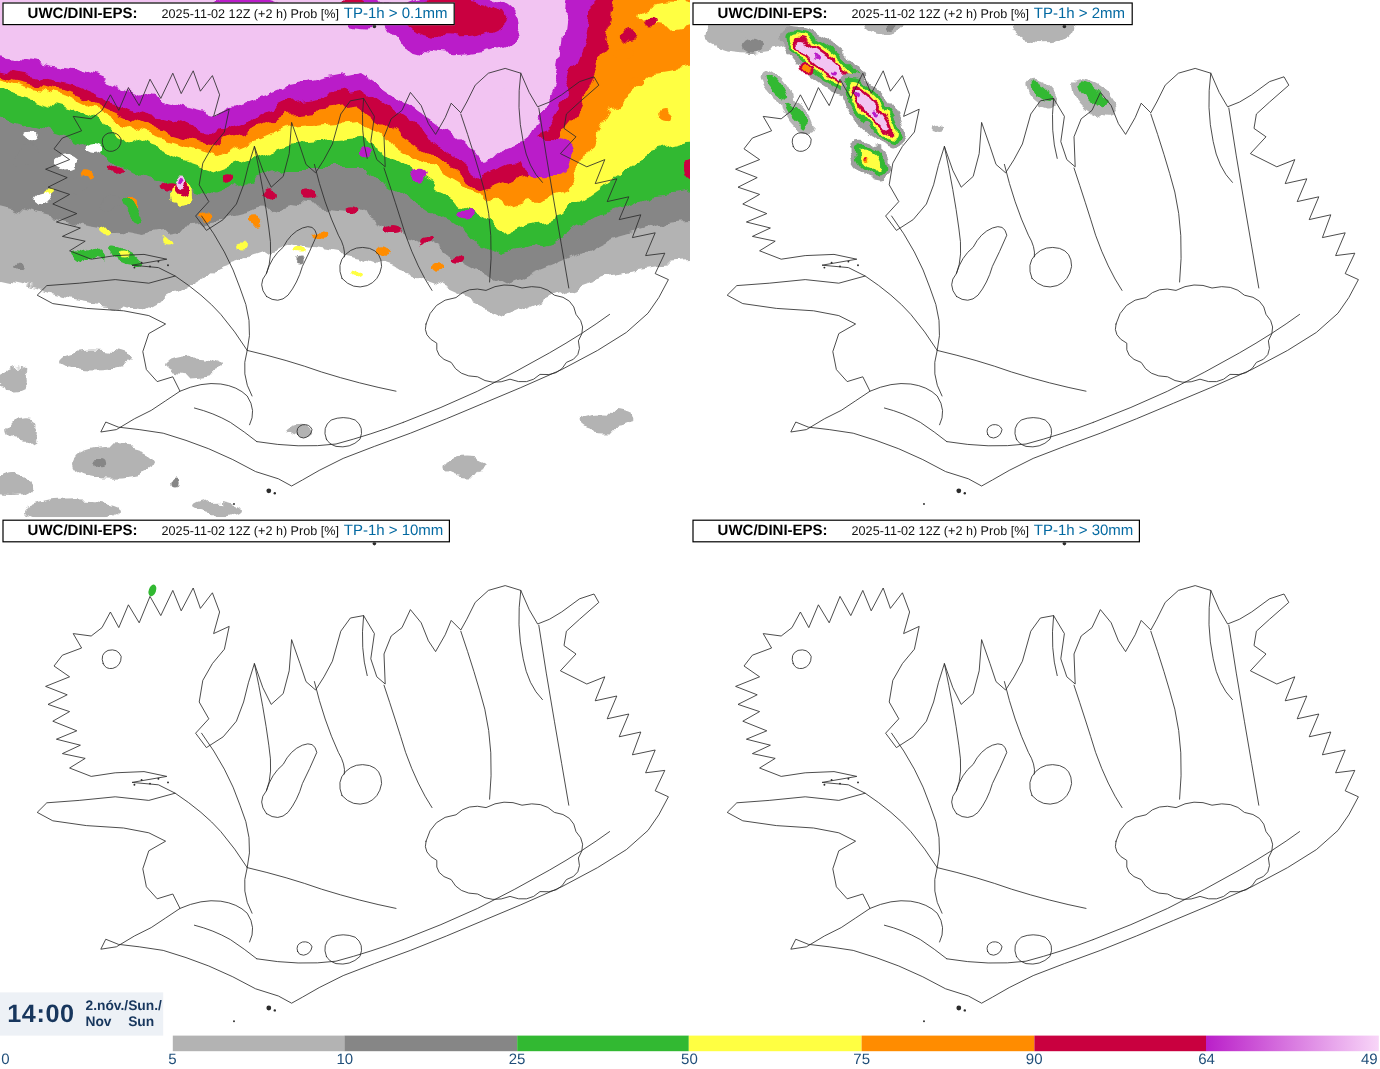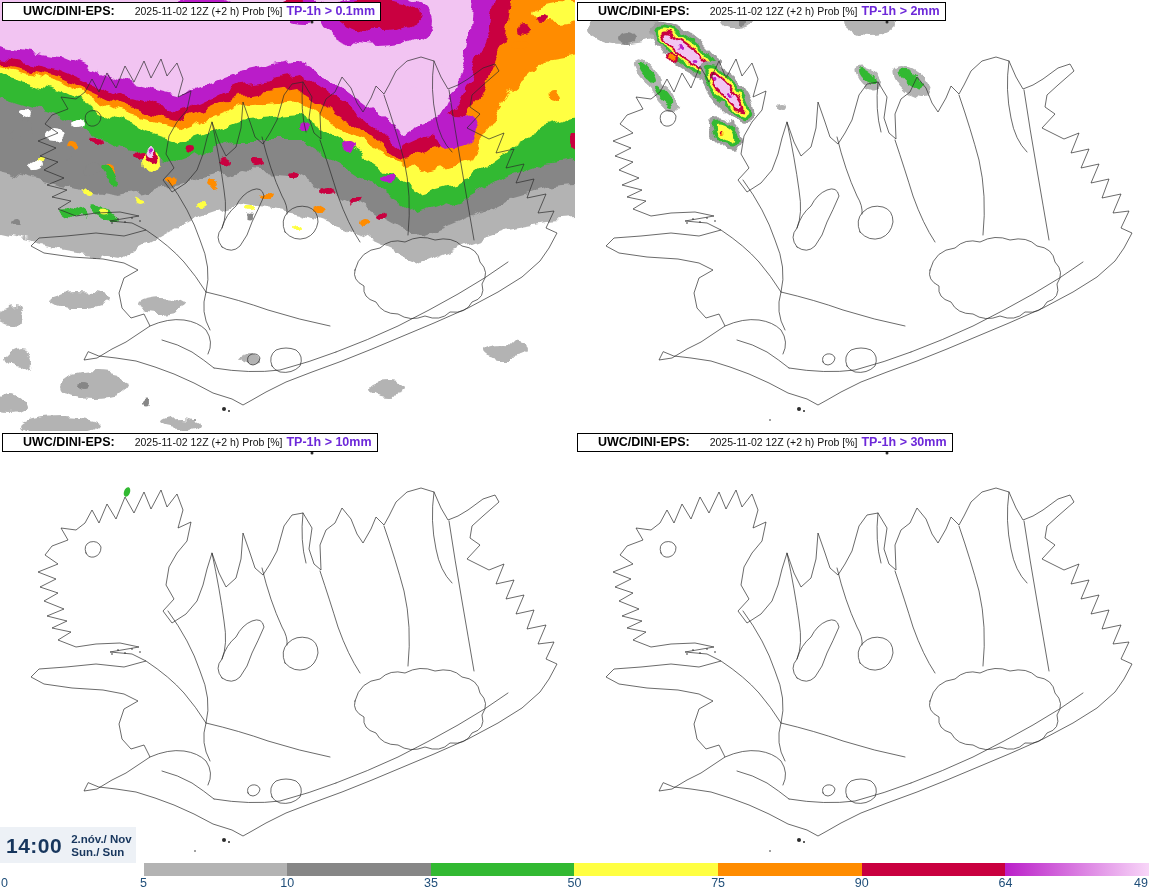--- a/index.html
+++ b/index.html
@@ -7,25 +7,25 @@
        font-family:"Liberation Sans",sans-serif;}
   .page{position:absolute;inset:0;}
   .panel{position:absolute;width:575px;height:431px;overflow:hidden;background:#fff;}
   #panel1{left:0;top:0;}   #panel2{left:575px;top:0;}
   #panel3{left:0;top:431px;}#panel4{left:575px;top:431px;}
   .panel svg.map{position:absolute;left:0;top:0;width:575px;height:431px;display:block;}
   .ptitle{position:absolute;left:2px;top:2px;background:#ffffff;border:1px solid #000;
           padding:1px 5px 2px 20px;display:flex;align-items:baseline;gap:4px;white-space:nowrap;z-index:5;}
   .t-model{font-weight:bold;font-size:12.5px;color:#000;}
   .t-meta{font-size:10.5px;color:#111;margin-left:16px;}
-  .t-thresh{font-weight:bold;font-size:12.5px;color:#6d28d9;}
+  .t-thresh{font-weight:normal;font-size:12.5px;color:#0369a1;}
   .timebox{position:absolute;left:0;top:827px;width:136px;height:37px;background:#edf1f6;
            display:flex;align-items:center;gap:9px;padding-left:6px;box-sizing:border-box;}
   .timebox .time{font-size:21px;font-weight:bold;color:#17365d;letter-spacing:0.5px;}
-  .timebox .datecol{display:flex;flex-direction:column;line-height:12.5px;}
+  .timebox .datecol{display:flex;flex-direction:row;line-height:12.5px;}
   .timebox .datecol span{font-size:11.5px;font-weight:bold;color:#17365d;}
   .colorbar{position:absolute;left:0;top:863px;width:1149px;height:13px;display:flex;}
   .cb-seg{height:13px;width:143.6px;flex:0 0 143.6px;}
   .cb-ticks{position:absolute;left:0;top:876px;width:1149px;height:15px;}
   .cb-tick{position:absolute;top:0;font-size:12.5px;color:#1f4e79;transform:translateX(-50%);}
   .cb-tick.first{transform:none;}
   .cb-tick.last{transform:none;}
   .hiddendefs{position:absolute;width:0;height:0;overflow:hidden;}
 </style>
 </head>
@@ -299,21 +299,21 @@
     <div class="cb-seg" style="background: rgb(50, 185, 50);"></div>
     <div class="cb-seg" style="background: rgb(255, 255, 66);"></div>
     <div class="cb-seg" style="background: rgb(255, 140, 0);"></div>
     <div class="cb-seg" style="background: rgb(201, 0, 63);"></div>
     <div class="cb-seg" style="background: linear-gradient(90deg, rgb(186, 31, 201), rgb(248, 214, 248));"></div>
   </div>
   <div class="cb-ticks">
     <span class="cb-tick first" style="left:1px">0</span>
     <span class="cb-tick" style="left:143.6px">5</span>
     <span class="cb-tick" style="left:287.3px">10</span>
-    <span class="cb-tick" style="left:430.9px">35</span>
+    <span class="cb-tick" style="left:430.9px">25</span>
     <span class="cb-tick" style="left:574.5px">50</span>
     <span class="cb-tick" style="left:718.1px">75</span>
     <span class="cb-tick" style="left:861.8px">90</span>
     <span class="cb-tick" style="left:1005.4px">64</span>
     <span class="cb-tick last" style="left:auto;right:1px">49</span>
   </div>
 
 </div>
 
 </body></html>

